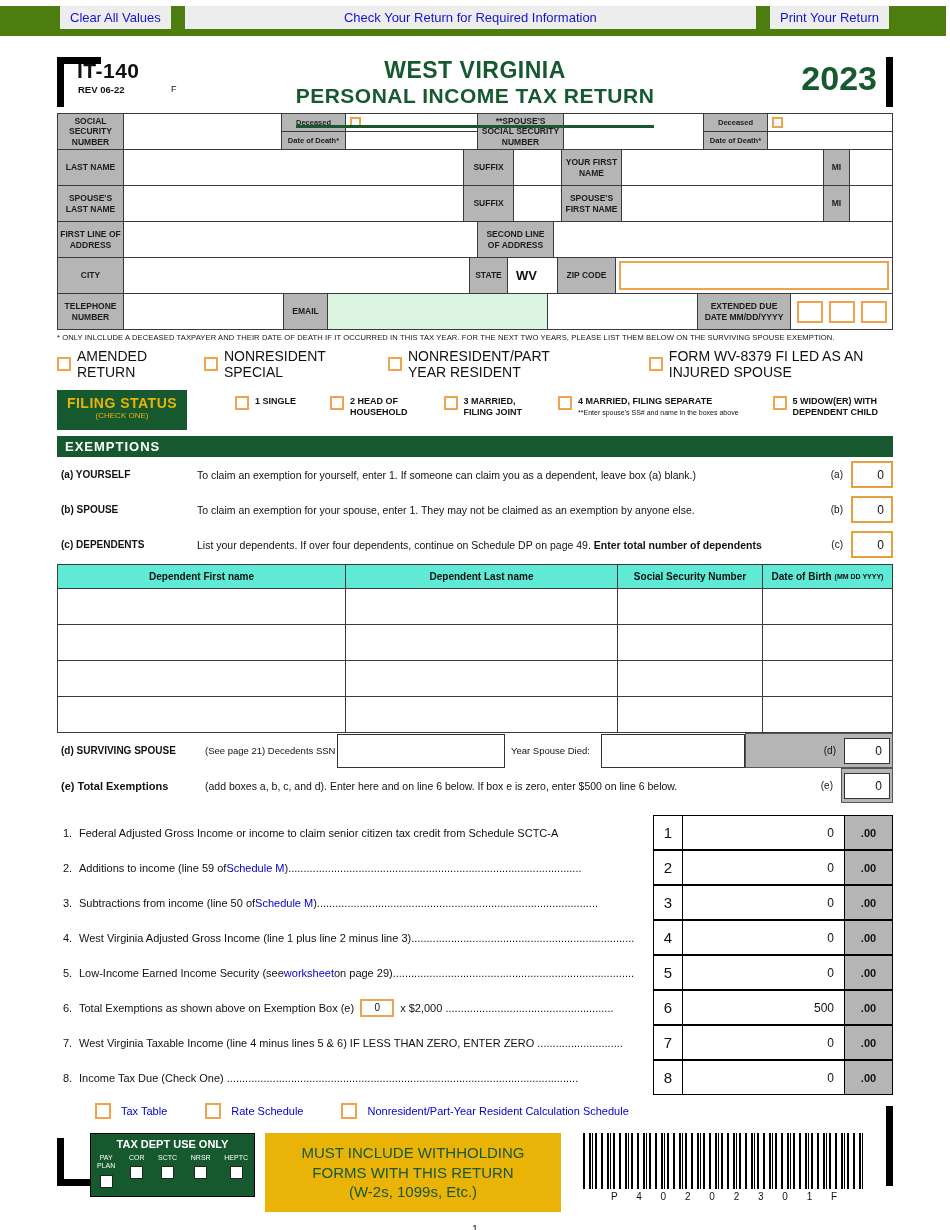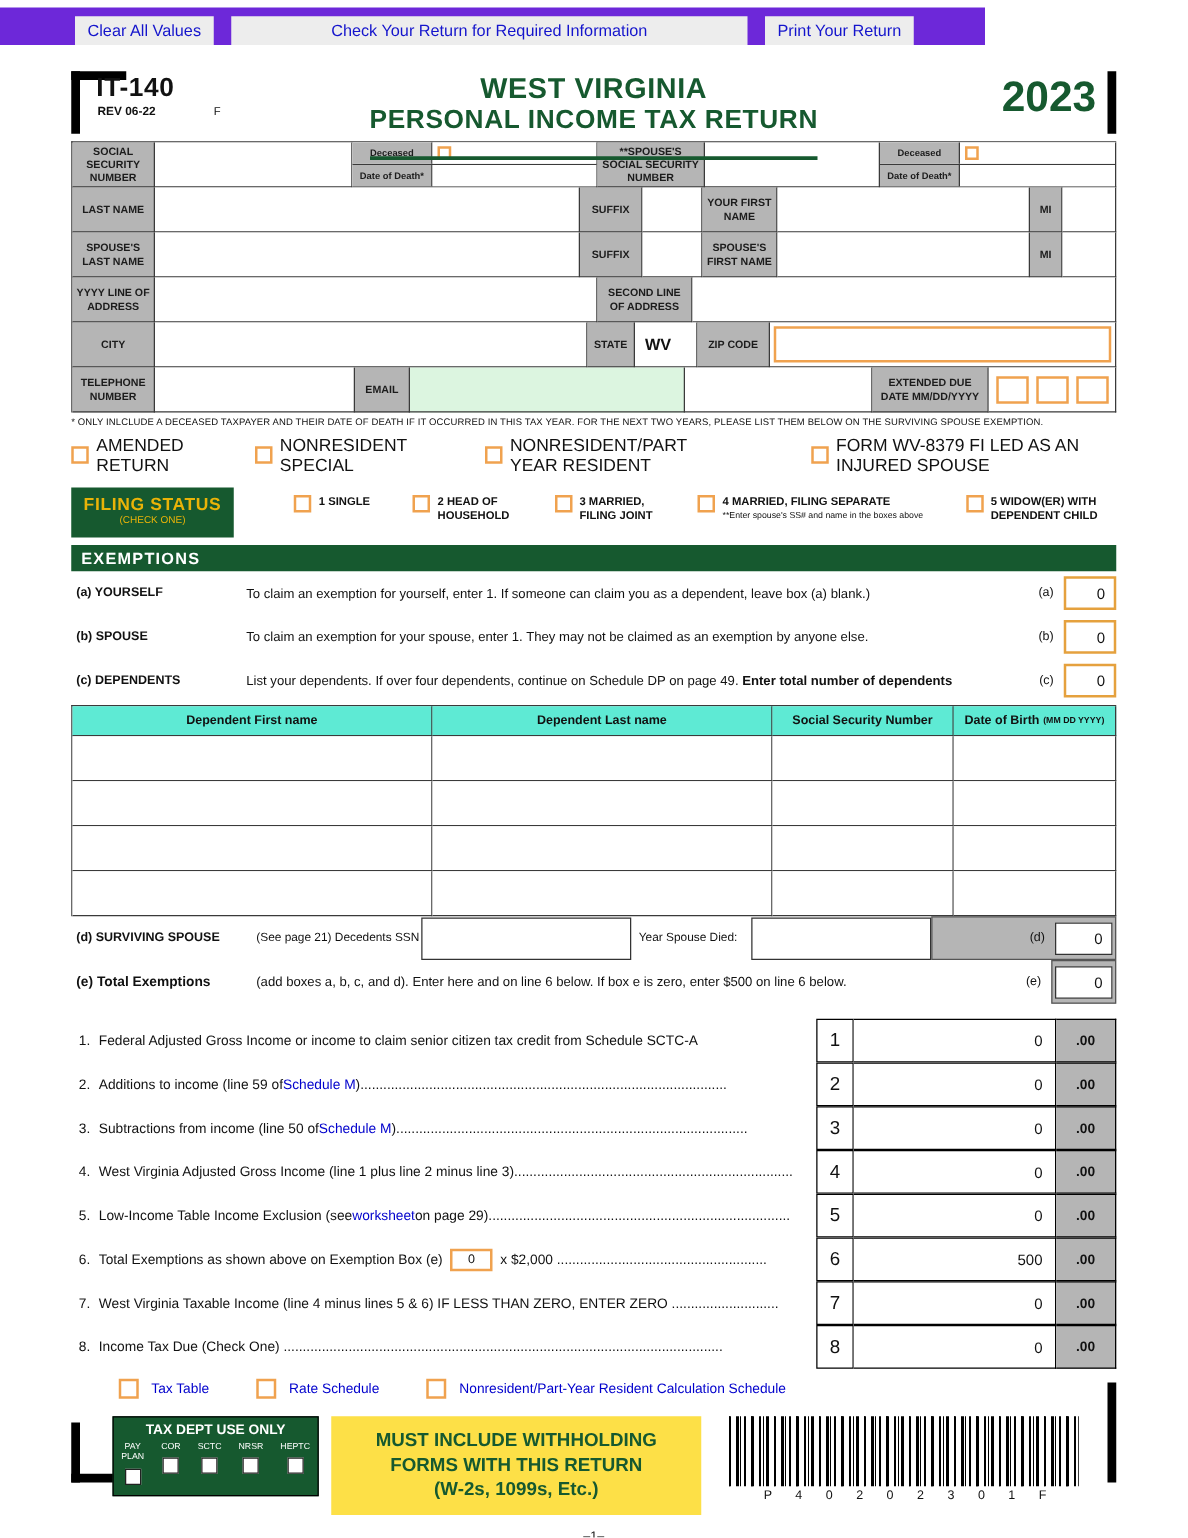--- a/index.html
+++ b/index.html
@@ -1,19 +1,19 @@
 <!DOCTYPE html>
 <html><head>
 <meta charset="utf-8">
 <style>
   *{box-sizing:border-box;margin:0;padding:0}
   html,body{width:950px;height:1230px}
   body{background:#fff;font-family:"Liberation Sans",sans-serif;position:relative;overflow:hidden;color:#111}
   
-  .topbar{position:absolute;top:6px;left:0;width:788px;height:30px;background:#6d28d9;display:flex;align-items:flex-end}
+  .topbar{position:absolute;top:6px;left:0;width:946px;height:30px;background:#4d7c0f;display:flex;align-items:flex-start}
   .tb-btn{background:#ededed;color:#1414cc;font-size:13px;padding:4px 10px;white-space:nowrap;cursor:pointer}
   .tb-center{flex:1;margin:0 14px;background:#ededed;color:#1414cc;font-size:13px;text-align:center;padding:4px 0}
   .tb-left{margin-left:60px}
   .tb-right{margin-right:57px}
   
   .brk{position:absolute}
   .brk-tl{top:57px;left:57px;width:44px;height:50px;border-top:7px solid #000;border-left:7px solid #000}
   .brk-tr{top:57px;right:57px;width:7px;height:50px;background:#000}
   .brk-bl{bottom:44px;left:57px;width:44px;height:48px;border-bottom:7px solid #000;border-left:7px solid #000}
   .brk-br{bottom:44px;right:57px;width:7px;height:80px;background:#000}
@@ -95,21 +95,21 @@
   .taxopts{display:flex;align-items:center;gap:10px;margin:4px 0 0 38px;font-size:11px;height:24px}
   .taxopts .ocb{width:16px;height:16px}
   
   .footrow{display:flex;margin-top:10px;align-items:flex-start}
   .taxdept{margin-left:33px;width:165px;background:#16592f;border:1px solid #000;color:#fff;padding:4px 6px 8px}
   .td-title{text-align:center;font-size:11px;font-weight:bold;margin-bottom:4px}
   .td-cols{display:flex;justify-content:space-between}
   .td-col{display:flex;flex-direction:column;align-items:center;gap:4px}
   .td-lbl{font-size:7px;white-space:pre-line;text-align:center;line-height:1.2}
   .wcb{width:13px;height:13px;background:#fff;border:1px solid #222}
-  .warnbox{width:296px;margin-left:10px;background:#fde047;color:#16592f;text-align:center;font-weight:bold;font-size:15px;padding:10px 6px;line-height:1.3}
+  .warnbox{width:296px;margin-left:10px;background:#eab308;color:#16592f;text-align:center;font-weight:normal;font-size:15px;padding:10px 6px;line-height:1.3}
   .bcwrap{margin-left:22px;width:280px}
   .barcode{height:56px;background:
      repeating-linear-gradient(90deg,#000 0 2px,transparent 2px 6px),
      repeating-linear-gradient(90deg,#000 0 1px,transparent 1px 9px);
      background-color:#fff}
   .bctext{margin-top:2px;font-size:10px;word-spacing:16px;padding-left:28px}
   .pagenum{text-align:center;font-size:10px;margin-top:12px}
 </style>
 </head>
 <body>
@@ -183,21 +183,21 @@
       <div class="g" style="width:66px">SPOUSE'S LAST NAME</div>
       <div class="w" style="width:340px"></div>
       <div class="g" style="width:50px">SUFFIX</div>
       <div class="w" style="width:48px"></div>
       <div class="g" style="width:60px">SPOUSE'S FIRST NAME</div>
       <div class="w" style="width:202px"></div>
       <div class="g" style="width:26px">MI</div>
       <div class="w flex1"></div>
     </div>
     <div class="row">
-      <div class="g" style="width:66px">YYYY LINE OF ADDRESS</div>
+      <div class="g" style="width:66px">FIRST LINE OF ADDRESS</div>
       <div class="w" style="width:354px"></div>
       <div class="g" style="width:76px">SECOND LINE OF ADDRESS</div>
       <div class="w flex1"></div>
     </div>
     <div class="row">
       <div class="g" style="width:66px">CITY</div>
       <div class="w" style="width:346px"></div>
       <div class="g" style="width:38px">STATE</div>
       <div class="w wv" style="width:50px">WV</div>
       <div class="g" style="width:58px">ZIP CODE</div>
@@ -394,21 +394,21 @@
           <span>West Virginia Adjusted Gross Income (line 1 plus line 2 minus line 3).........................................................................</span>
         </div>
       <div class="numbox">4</div>
       <div class="valbox">0</div>
       <div class="centsbox">.00</div>
     </div>
 
     <div class="line-row">
       <div class="line-desc">
           <span class="line-no">5.</span>
-          <span>Low-Income Table Income Exclusion (see </span>
+          <span>Low-Income Earned Income Security (see </span>
           <span class="blue">worksheet</span>
           <span> on page 29)...............................................................................</span>
         </div>
       <div class="numbox">5</div>
       <div class="valbox">0</div>
       <div class="centsbox">.00</div>
     </div>
 
     <div class="line-row">
       <div class="line-desc">

